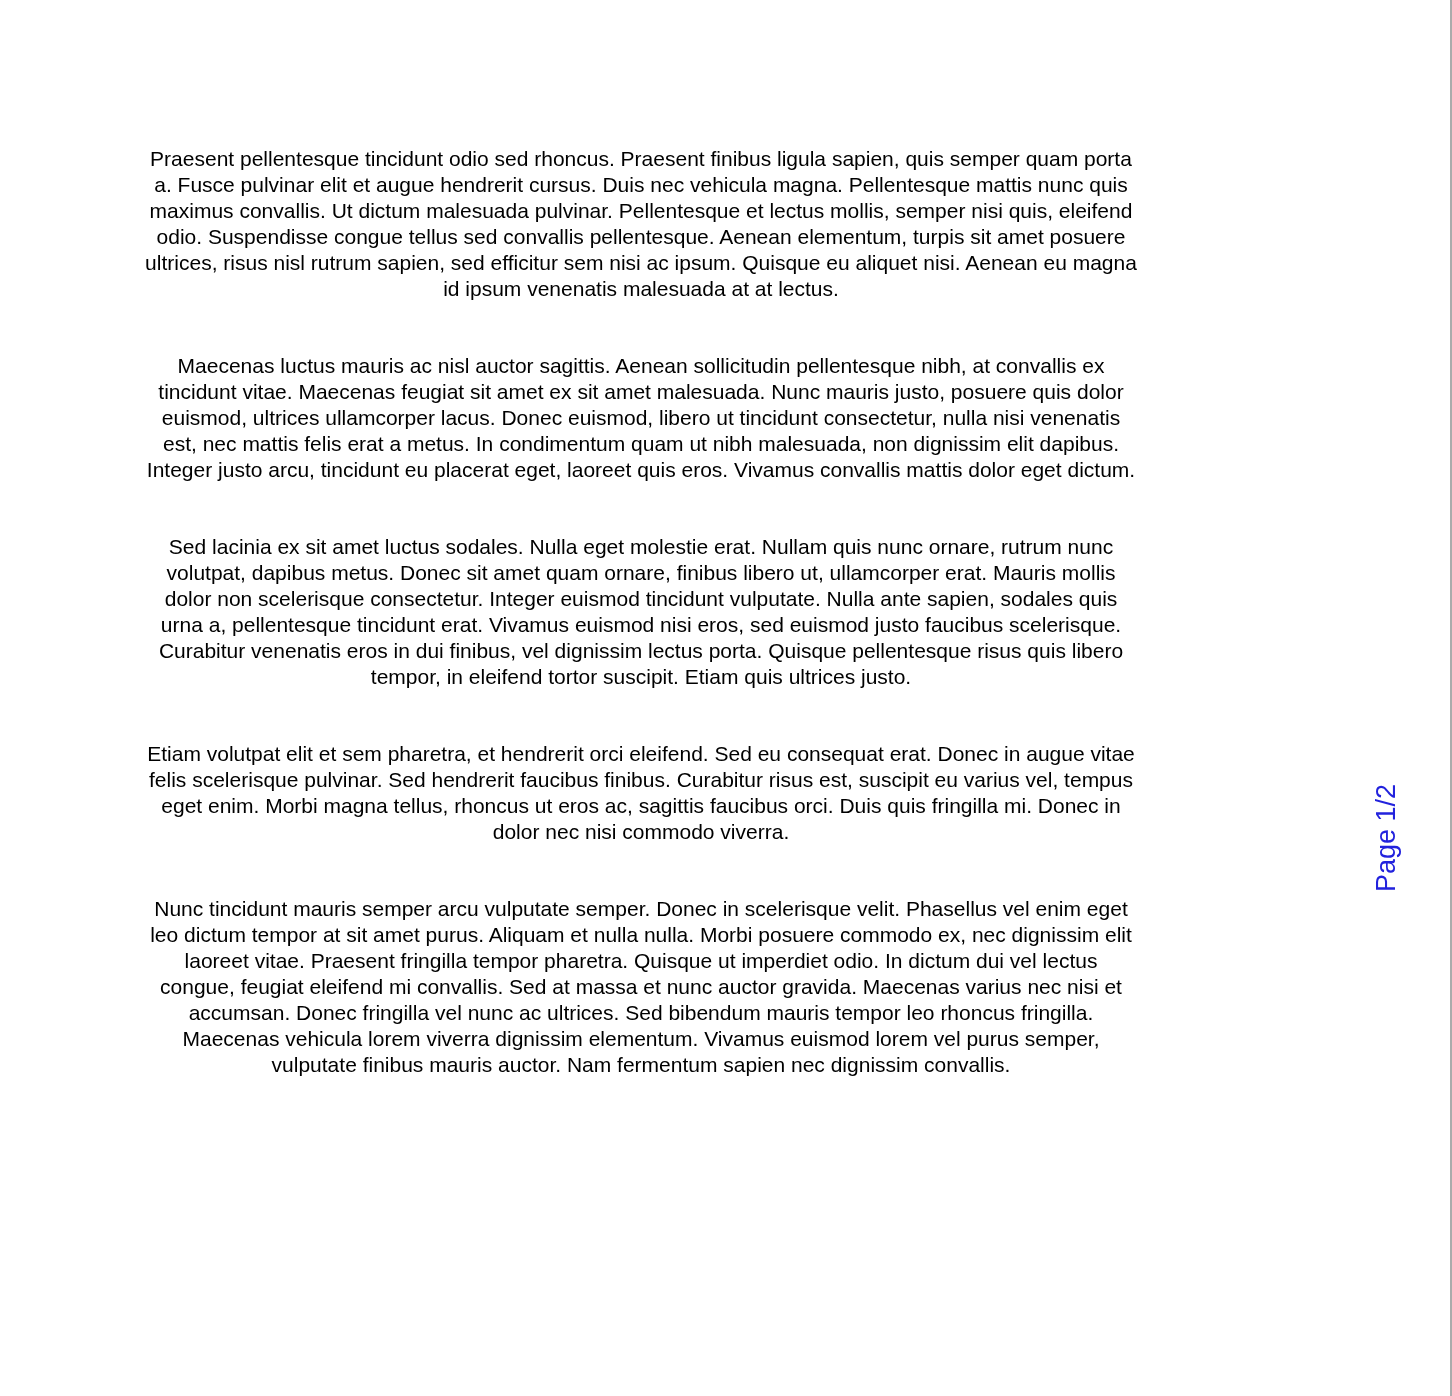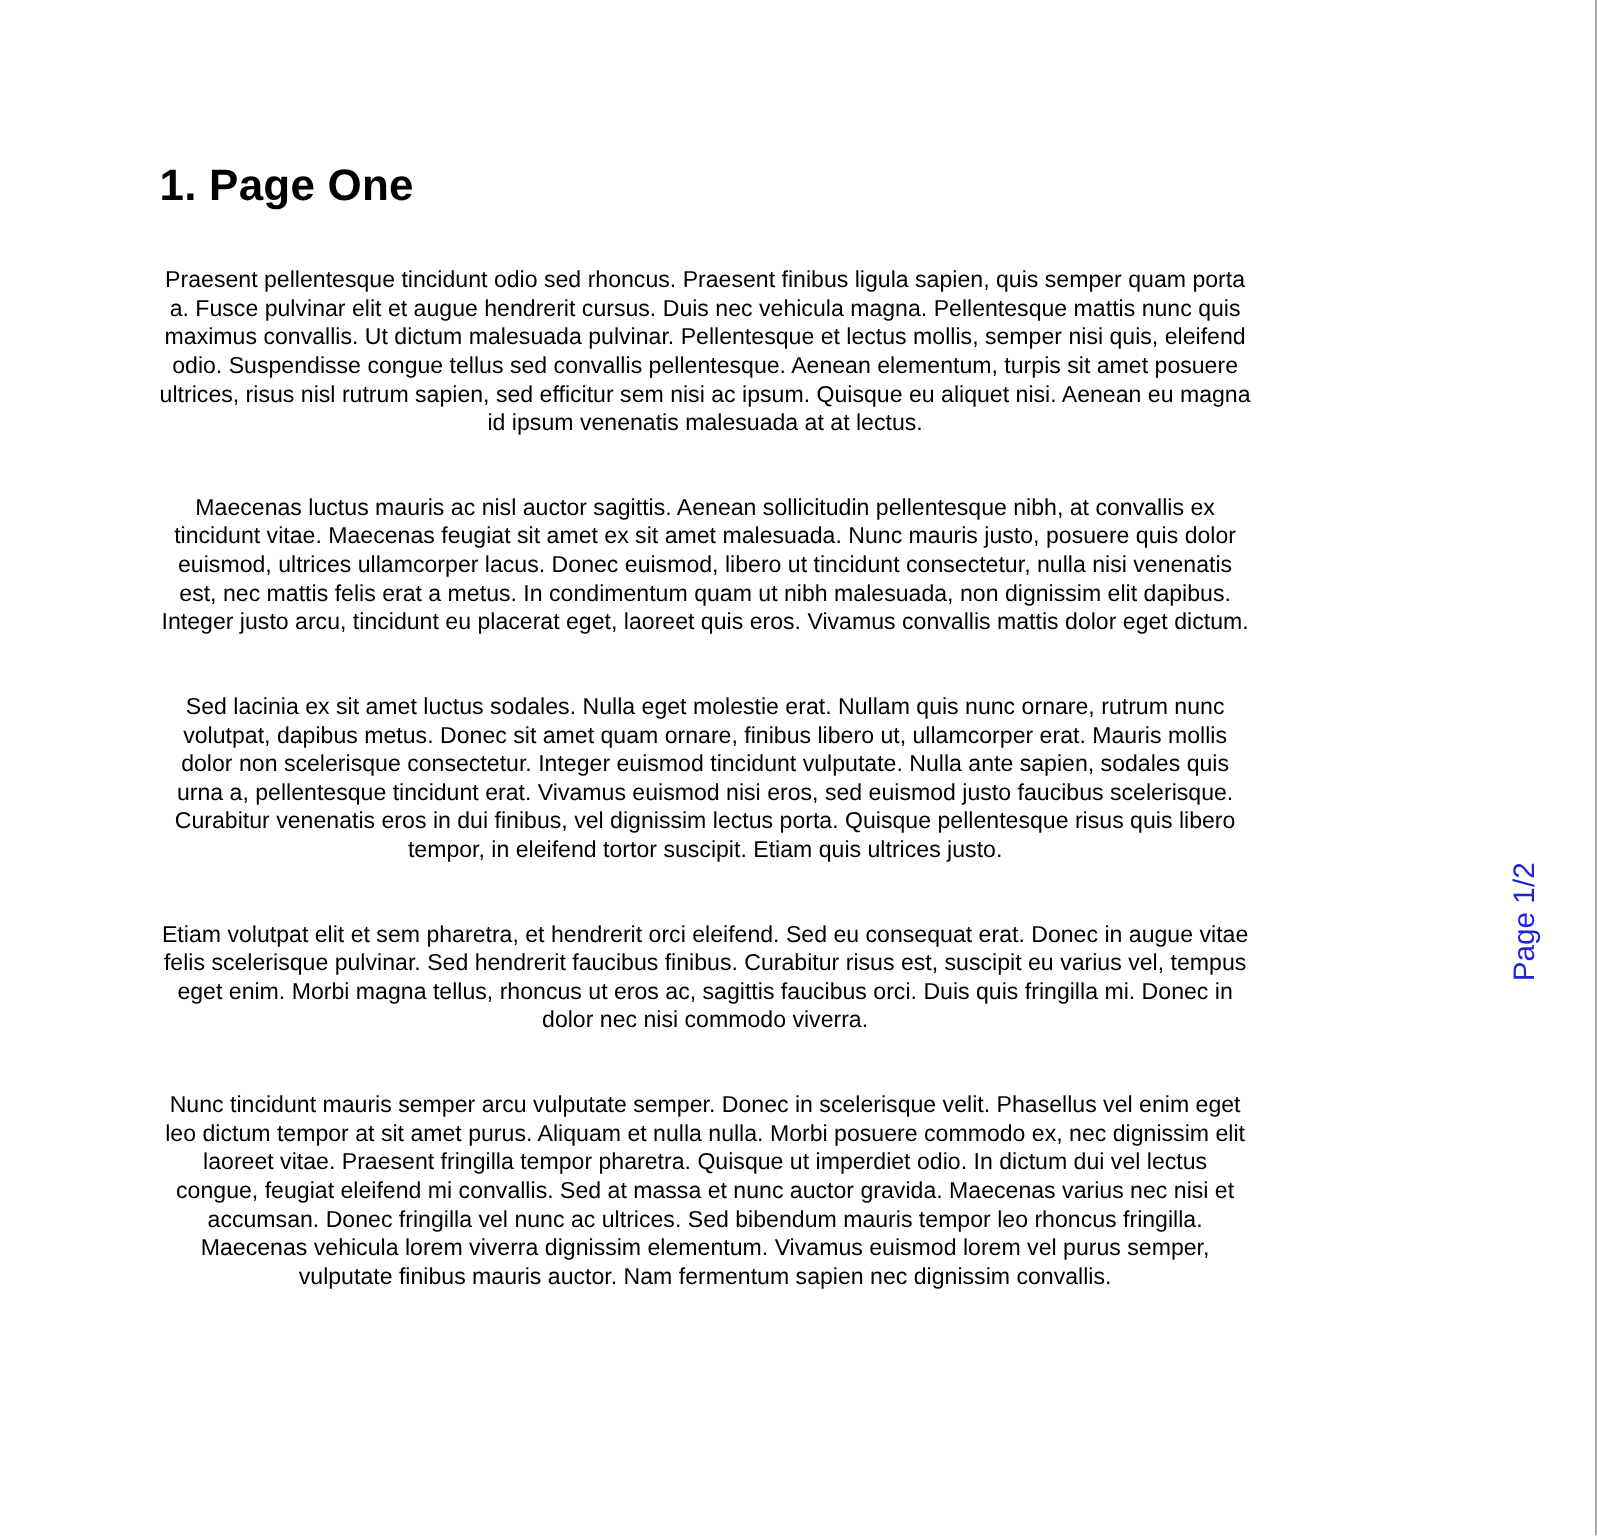--- a/index.html
+++ b/index.html
@@ -55,21 +55,20 @@
     text-decoration: none;
     cursor: pointer;
   }
 </style>
 </head>
 <body>
 
 <div class="viewport-edge"></div>
 
 <div class="content">
-  <h1 class="doc-title">1. Page One</h1>
 
   <p class="doc-paragraph">Praesent pellentesque tincidunt odio sed rhoncus. Praesent finibus ligula sapien, quis semper quam porta a. Fusce pulvinar elit et augue hendrerit cursus. Duis nec vehicula magna. Pellentesque mattis nunc quis maximus convallis. Ut dictum malesuada pulvinar. Pellentesque et lectus mollis, semper nisi quis, eleifend odio. Suspendisse congue tellus sed convallis pellentesque. Aenean elementum, turpis sit amet posuere ultrices, risus nisl rutrum sapien, sed efficitur sem nisi ac ipsum. Quisque eu aliquet nisi. Aenean eu magna id ipsum venenatis malesuada at at lectus.</p>
 
   <p class="doc-paragraph">Maecenas luctus mauris ac nisl auctor sagittis. Aenean sollicitudin pellentesque nibh, at convallis ex tincidunt vitae. Maecenas feugiat sit amet ex sit amet malesuada. Nunc mauris justo, posuere quis dolor euismod, ultrices ullamcorper lacus. Donec euismod, libero ut tincidunt consectetur, nulla nisi venenatis est, nec mattis felis erat a metus. In condimentum quam ut nibh malesuada, non dignissim elit dapibus. Integer justo arcu, tincidunt eu placerat eget, laoreet quis eros. Vivamus convallis mattis dolor eget dictum.</p>
 
   <p class="doc-paragraph">Sed lacinia ex sit amet luctus sodales. Nulla eget molestie erat. Nullam quis nunc ornare, rutrum nunc volutpat, dapibus metus. Donec sit amet quam ornare, finibus libero ut, ullamcorper erat. Mauris mollis dolor non scelerisque consectetur. Integer euismod tincidunt vulputate. Nulla ante sapien, sodales quis urna a, pellentesque tincidunt erat. Vivamus euismod nisi eros, sed euismod justo faucibus scelerisque. Curabitur venenatis eros in dui finibus, vel dignissim lectus porta. Quisque pellentesque risus quis libero tempor, in eleifend tortor suscipit. Etiam quis ultrices justo.</p>
 
   <p class="doc-paragraph">Etiam volutpat elit et sem pharetra, et hendrerit orci eleifend. Sed eu consequat erat. Donec in augue vitae felis scelerisque pulvinar. Sed hendrerit faucibus finibus. Curabitur risus est, suscipit eu varius vel, tempus eget enim. Morbi magna tellus, rhoncus ut eros ac, sagittis faucibus orci. Duis quis fringilla mi. Donec in dolor nec nisi commodo viverra.</p>
 
   <p class="doc-paragraph">Nunc tincidunt mauris semper arcu vulputate semper. Donec in scelerisque velit. Phasellus vel enim eget leo dictum tempor at sit amet purus. Aliquam et nulla nulla. Morbi posuere commodo ex, nec dignissim elit laoreet vitae. Praesent fringilla tempor pharetra. Quisque ut imperdiet odio. In dictum dui vel lectus congue, feugiat eleifend mi convallis. Sed at massa et nunc auctor gravida. Maecenas varius nec nisi et accumsan. Donec fringilla vel nunc ac ultrices. Sed bibendum mauris tempor leo rhoncus fringilla. Maecenas vehicula lorem viverra dignissim elementum. Vivamus euismod lorem vel purus semper, vulputate finibus mauris auctor. Nam fermentum sapien nec dignissim convallis.</p>

